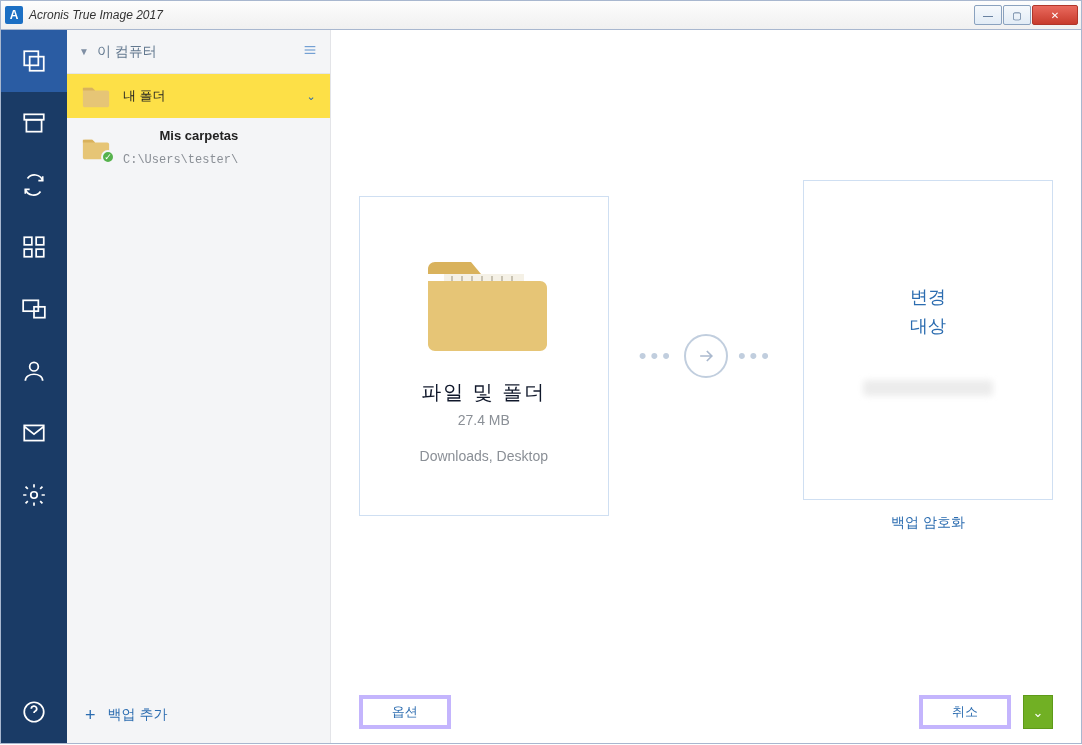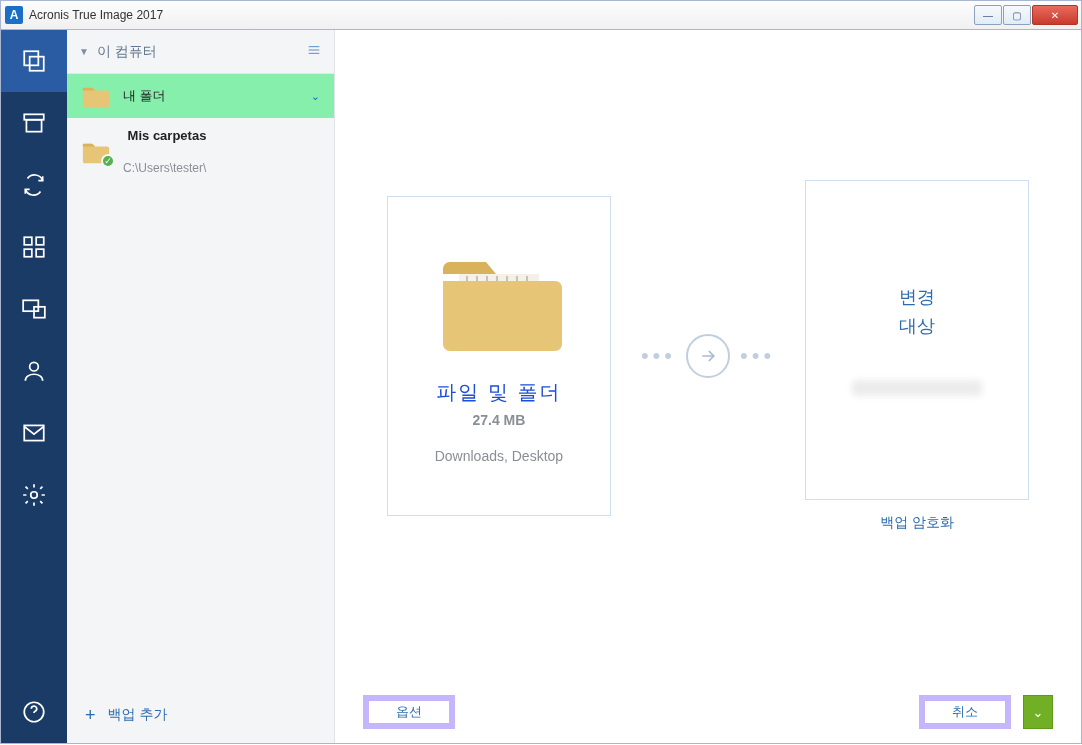--- a/index.html
+++ b/index.html
@@ -1,21 +1,21 @@
 <!DOCTYPE html>
 <html><head>
   <meta charset="utf-8">
   <style>
     * { box-sizing: border-box; margin: 0; padding: 0; font-family: "Malgun Gothic", "Segoe UI", sans-serif; }
     body { width: 1082px; height: 745px; overflow: hidden; background: #fff; }
 
     
     .titlebar { height: 30px; background: linear-gradient(#fdfdfd,#f0f0f0); border: 1px solid #a8b7cf; display: flex; align-items: center; padding-left: 4px; }
     .titlebar-icon { width: 18px; height: 18px; background: #1b6fc4; color: #fff; display: flex; align-items: center; justify-content: center; font-weight: bold; font-size: 12px; border-radius: 2px; margin-right: 6px; }
-    .titlebar-text { font-size: 12px; color: #333; flex: 1; }
+    .titlebar-text { font-size: 12px; color: #333; flex: 1; font-style: italic; }
     .winbtns { display: flex; height: 20px; margin-right: 3px; }
     .winbtn { width: 28px; height: 20px; border: 1px solid #8aa2bf; background: linear-gradient(#f6f9fc,#e2ecf6); display:flex; align-items:center; justify-content:center; font-size:10px; color:#405f84; margin-left: 1px; border-radius: 2px; }
     .winbtn.close { background: linear-gradient(#e96a5e,#c83b2c); border-color:#b0362a; color:#fff; width: 46px; }
 
     
     .app { display: flex; height: 714px; border: 1px solid #a8b7cf; border-top: none; }
 
     
     .rail { width: 66px; background: #1a3b66; display:flex; flex-direction:column; align-items:center; padding-top:0; }
     .rail-item { width: 66px; height: 62px; display:flex; align-items:center; justify-content:center; color:#fff; }
@@ -24,57 +24,57 @@
     .rail-spacer { flex: 1; }
 
     
     .side { width: 268px; background: #f4f5f7; border-right: 1px solid #e3e4e8; display:flex; flex-direction:column; }
     .side-header { height: 44px; display:flex; align-items:center; padding: 0 12px; color: #62788f; font-size: 14px; border-bottom: 1px solid #e4e6ea; }
     .side-header .chev { margin-right: 8px; color:#7f8fa4; font-size:10px; }
     .side-header .ham { margin-left: auto; color:#2b6cb0; }
     .ham svg { width: 16px; height: 16px; stroke:#598fcc; stroke-width:1.5; fill:none; }
 
     .task-item { display:flex; align-items:center; padding: 10px 14px; font-size: 13px; }
-    .task-item.selected { background: #86efac; }
+    .task-item.selected { background: #fde047; }
     .task-item .folder-ico { width: 30px; height: 24px; margin-right: 12px; position:relative; }
     .task-item .folder-ico svg { width:30px; height:26px; }
     .task-item .disk-ico { width: 28px; height: 28px; margin-right: 12px; background: linear-gradient(#e9ecef,#c7ccd1); border: 1px solid #b9bfc6; border-radius: 3px; position:relative; }
     .task-item .disk-ico::after { content:''; position:absolute; bottom:3px; left:4px; right:4px; height:3px; background:#8c949c; border-radius:1px;}
     .task-item .title { color: #222; font-weight: 400; font-size: 13px; }
     .task-item .title.strong { font-weight:600;text-align:right; }
-    .task-item .sub { color: #8a8f96; font-size: 12px; margin-top:18px; }
+    .task-item .sub { color: #8a8f96; font-size: 12px; margin-top:10px;font-family:Liberation Mono, monospace; }
     .task-item .chev2 { margin-left:auto; color:#2b6cb0; font-size:11px; }
     .badge-ok { position:absolute; bottom:-4px; right:-4px; width:14px; height:14px; background:#56b24c; border:2px solid #f4f5f7; border-radius:50%; display:flex; align-items:center; justify-content:center; color:#fff; font-size:9px; }
 
     .side-footer { margin-top:auto; height: 56px; display:flex; align-items:center; padding: 0 18px; color:#2b6cb0; font-size:14px; }
     .side-footer .plus { font-size:18px; margin-right: 12px; }
 
     
     .main { flex:1; background:#fff; display:flex; flex-direction:column; position:relative; }
     .canvas { flex:1; display:flex; align-items:center; justify-content:center; gap: 30px; padding: 0 28px; }
-    .card { width: 224px; height: 320px; border: 1px solid #cfdff2; display:flex; flex-direction:column; align-items:center; justify-content:center; background:#fff; position:relative; }
+    .card { width: 250px; height: 320px; border: 1px solid #cfdff2; display:flex; flex-direction:column; align-items:center; justify-content:center; background:#fff; position:relative; }
     .card.dest { filter: blur(0.5px); }
     .dest-inner { display:flex; flex-direction:column; align-items:center; justify-content:center; width:100%; height:100%; }
     .card .big-folder svg { width: 140px; height: 120px; }
-    .card h3 { font-size: 20px; color:#1d4ed8; font-weight:400; margin-top: 8px; letter-spacing: 2px; }
-    .card .sub1 { color:#8a8f96; font-size: 14px; margin-top: 6px; font-weight: bold; }
+    .card h3 { font-size: 20px; color:#0f172a; font-weight:400; margin-top: 8px; letter-spacing: 2px; }
+    .card .sub1 { color:#8a8f96; font-size: 14px; margin-top: 6px; }
     .card .sub2 { color:#8a8f96; font-size: 14px; margin-top: 20px; }
     .dest-label { color:#2b6cb0; font-size: 18px; text-align:center; line-height:1.6; }
     .dest-blurred { margin-top: 40px; width: 130px; height: 16px; background:#ececec; border-radius:4px; filter: blur(3px); }
 
     .arrow-mid { display:flex; align-items:center; gap: 10px; color:#c1cede; }
     .arrow-circle { width: 44px; height:44px; border:2px solid #c1cede; border-radius:50%; display:flex; align-items:center; justify-content:center; }
     .arrow-circle svg { width:20px; height:20px; stroke:#aab9ce; fill:none; stroke-width:2; }
     .dots { letter-spacing:4px; font-size:22px; color:#c1cede; }
 
     .encrypt { color:#2b6cb0; font-size:14px; margin-top: 14px; }
     .dest-wrap { display:flex; flex-direction:column; align-items:center; }
 
     .footer { height: 62px; display:flex; align-items:center; padding: 0 28px; gap: 12px; }
-    .btn { height: 34px; padding: 0 24px; border:6px solid #c4b5fd; background:#fff; color:#2b6cb0; font-size:13px; display:flex; align-items:center; justify-content:center; cursor:pointer; }
+    .btn { height: 34px; padding: 0 24px; border:4px solid #c4b5fd; background:#fff; color:#2b6cb0; font-size:13px; display:flex; align-items:center; justify-content:center; cursor:pointer; }
     .btn.ghost { min-width: 92px; }
     .footer-spacer { flex:1; }
     .btn.primary { background:#71b024; border-color:#5e9a19; color:#fff; min-width:140px; border-right:none; }
     .btn.primary-caret { background:#71b024; border:1px solid #5e9a19; color:#fff; width:30px; padding:0; }
     .primary-group { display:flex; }
   </style>
 </head>
 <body>
 
 <div class="titlebar">

